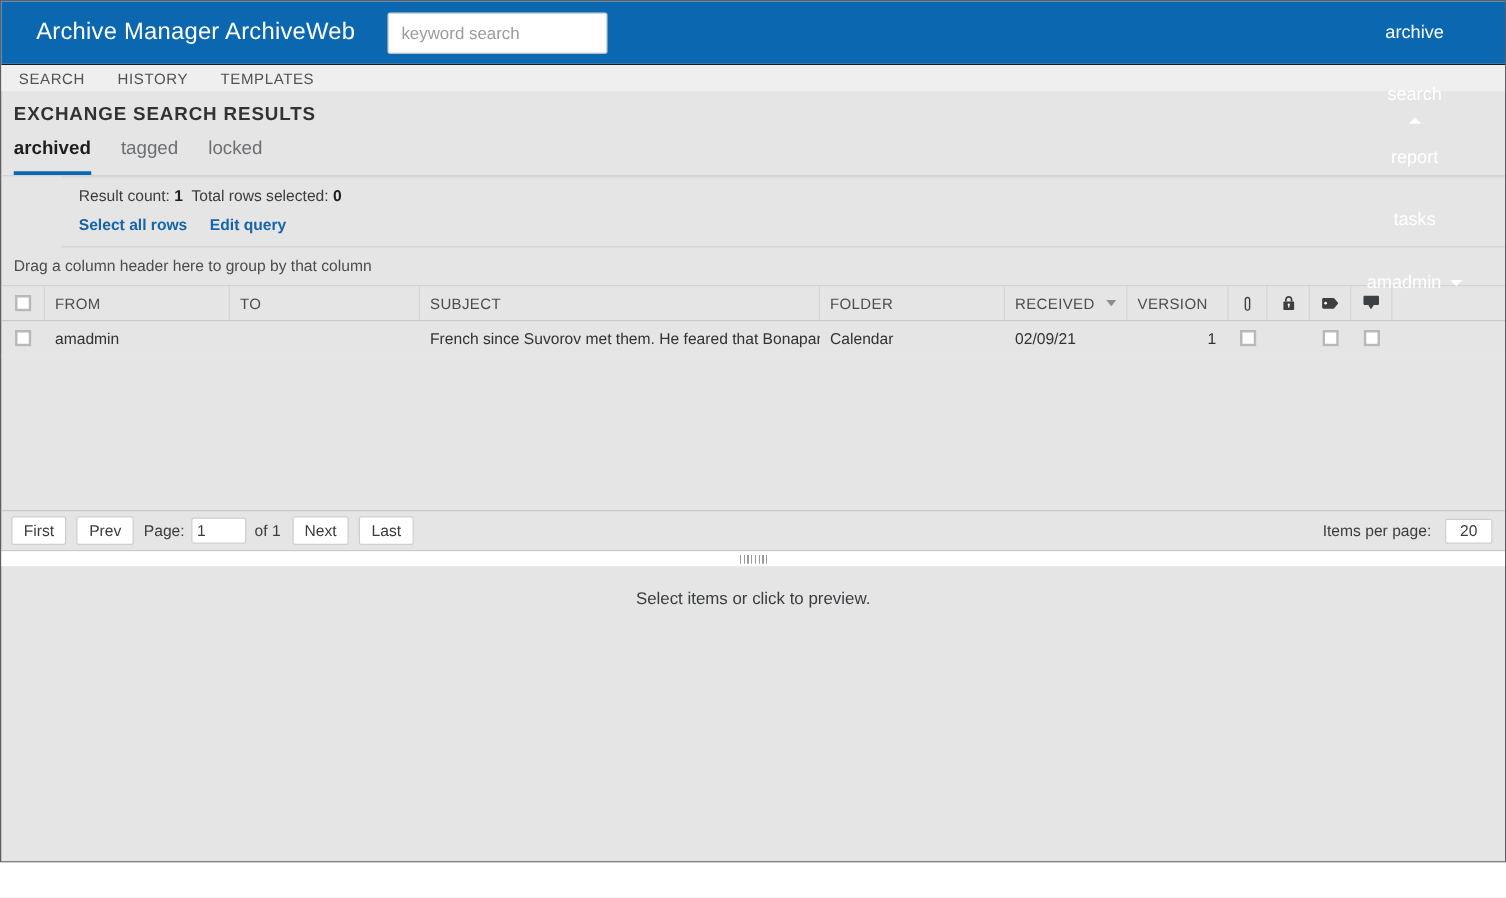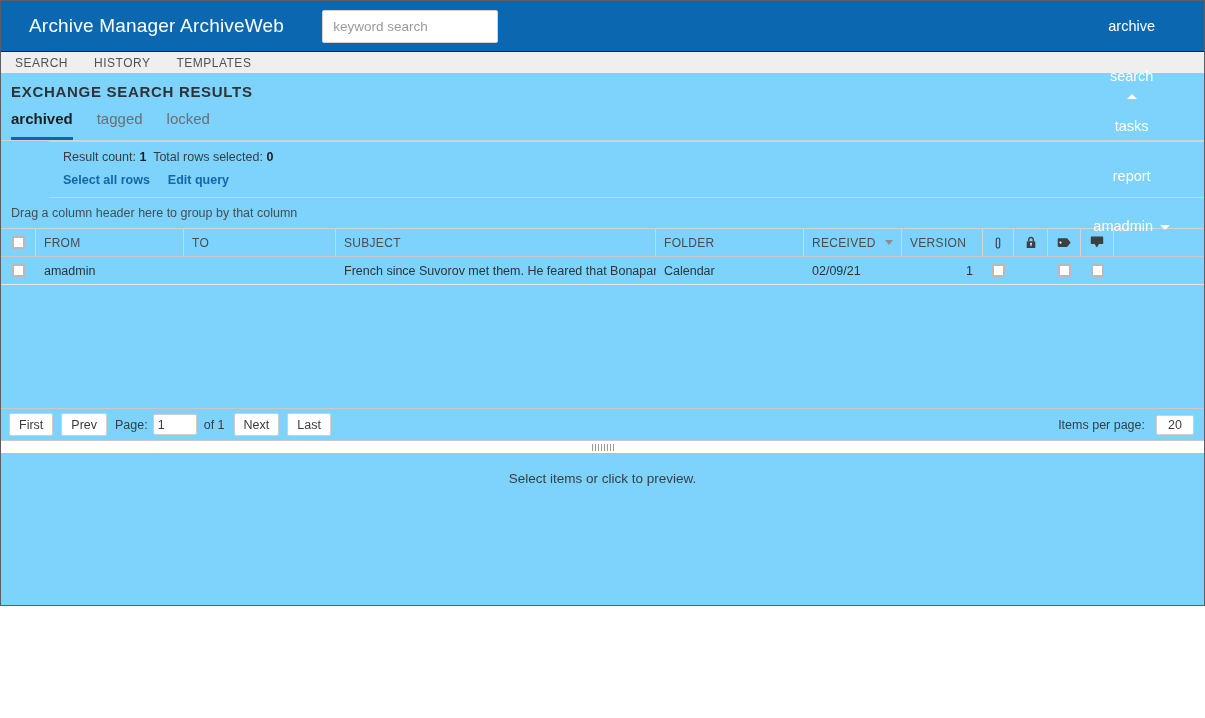--- a/index.html
+++ b/index.html
@@ -5,42 +5,42 @@
   * { box-sizing: border-box; }
   html, body {
     margin: 0;
     padding: 0;
     background: #ffffff;
     font-family: "Liberation Sans", sans-serif;
   }
   #app {
     position: relative;
     width: 1205px;
-    height: 606px;
-    background: #7dd3fc;
+    height: 690px;
+    background: #e5e5e5;
     border: 1px solid #5a5f66;
     overflow: hidden;
   }
 
   
   .topbar {
     height: 50px;
     background: #0b68b0;
     display: flex;
     align-items: center;
     padding: 0 16px 0 28px;
     position: relative;
   }
   .brand {
     color: #ffffff;
     font-size: 19px;
     letter-spacing: .2px;
     white-space: nowrap;
   }
-  .kw-wrap { margin-left: 38px; }
+  .kw-wrap { margin-left: 26px; }
   .kw-input {
     width: 176px;
     height: 33px;
     border: 1px solid #cfd4d8;
     border-radius: 2px;
     background: #fff;
     font-family: "Liberation Sans", sans-serif;
     font-size: 13.5px;
     color: #333;
     padding: 0 10px;
@@ -315,24 +315,24 @@
     </div>
 
     <div class="topnav">
       <div class="topnav-item">
         <span>archive</span>
       </div>
       <div class="topnav-item active">
         <span>search</span>
       </div>
       <div class="topnav-item">
+        <span>report</span>
+      </div>
+      <div class="topnav-item">
         <span>tasks</span>
-      </div>
-      <div class="topnav-item">
-        <span>report</span>
       </div>
       <div class="topnav-item">
         <span>amadmin</span><span class="caret-down"></span>
       </div>
     </div>
   </div>
 
   <div class="subnav">
     <div class="subnav-item">SEARCH</div>
     <div class="subnav-item">HISTORY</div>

